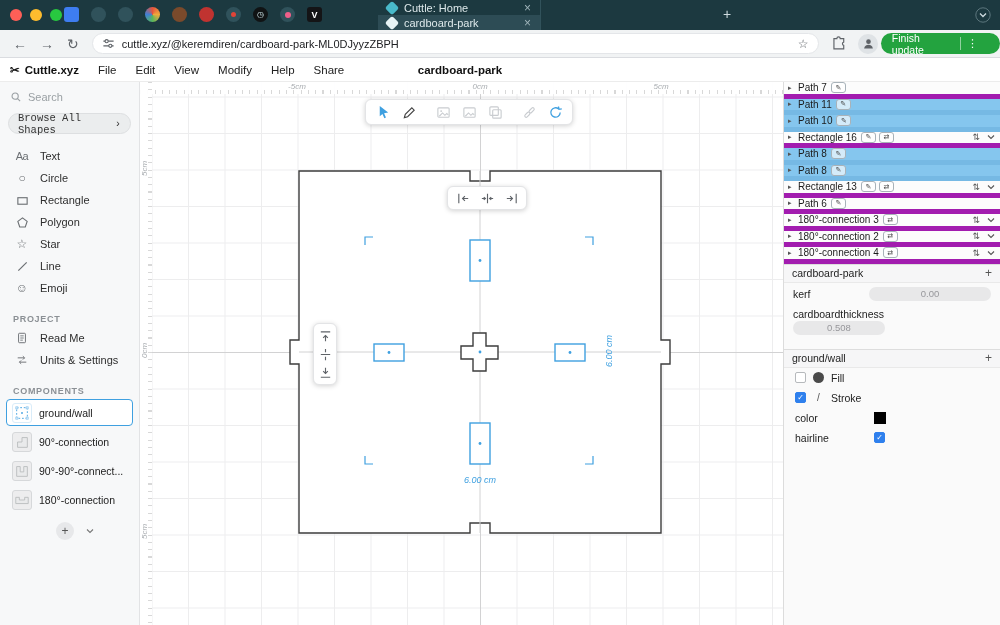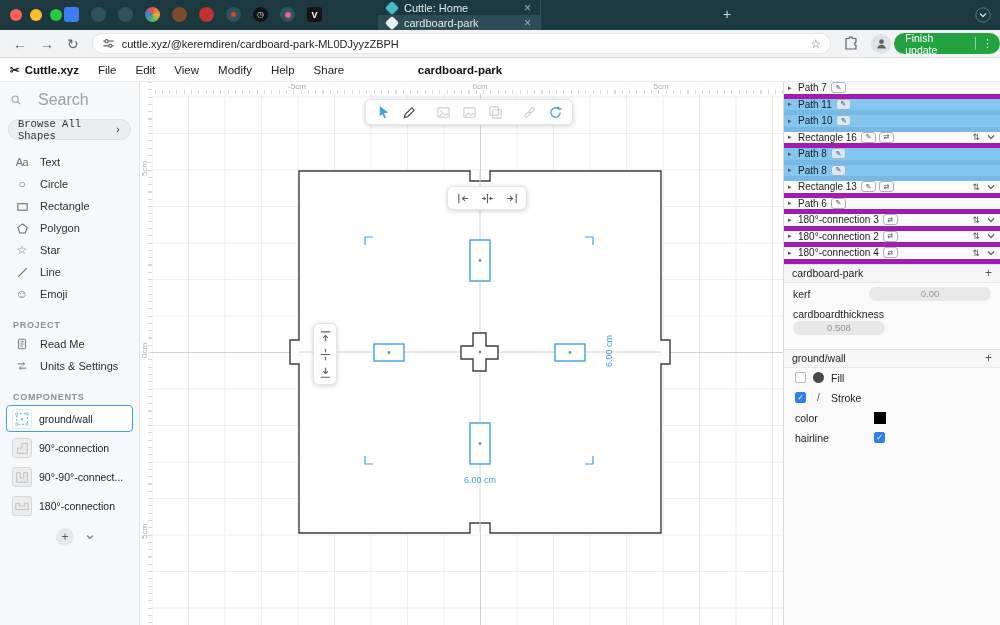--- a/index.html
+++ b/index.html
@@ -29,50 +29,50 @@
   .topchev{position:absolute;right:9px;top:7px;width:16px;height:16px;}
 
   
   .urlrow{position:absolute;top:30px;left:0;width:1000px;height:28px;background:#f1f3f4;border-bottom:1px solid #dadce0;display:flex;align-items:center;}
   .navic{color:#5f6368;font-size:14px;line-height:1;margin-left:13px;}
   .urlpill{margin-left:13px;width:742px;height:21px;background:#fff;border:1px solid #e4e6e9;border-radius:11px;display:flex;align-items:center;padding:0 9px;gap:7px;}
   .urltext{flex:1;font-size:11px;color:#202124;white-space:nowrap;overflow:hidden;}
   .star{color:#5f6368;font-size:12px;}
   .rowic{margin-left:12px;width:16px;height:16px;display:inline-flex;}
   .avatar{margin-left:12px;width:20px;height:20px;border-radius:50%;background:#dfe3e6;display:inline-flex;align-items:center;justify-content:center;}
-  .finishbtn{margin-left:3px;height:21px;background:#23a33f;border-radius:11px;color:#fff;font-size:10.5px;display:flex;align-items:center;padding:0 7px 0 11px;gap:7px;}
+  .finishbtn{margin-left:3px;height:21px;background:#23a33f;border-radius:11px;color:#fff;font-size:10.5px;display:flex;align-items:center;padding:0 22px 0 11px;gap:7px;}
   .finishbtn .dots{font-size:11px;border-left:1px solid rgba(255,255,255,.5);padding-left:6px;}
 
   
   .menubar{position:absolute;top:58px;left:0;width:1000px;height:24px;background:#fff;border-bottom:1px solid #ececec;display:flex;align-items:center;font-size:11.5px;color:#222;}
   .brand{display:flex;align-items:center;gap:5px;margin-left:10px;font-weight:700;color:#111;}
   .mi{margin-left:19px;}
   .doctitle{position:absolute;left:46%;transform:translateX(-50%);font-weight:600;color:#111;}
 
   
   .sidebar{position:absolute;top:82px;left:0;width:140px;height:543px;background:#f7f8f9;border-right:1px solid #e2e3e5;}
-  .search{display:flex;align-items:center;gap:16px;margin:9px 10px 0;color:#9aa0a4;font-size:16px;}
+  .search{display:flex;align-items:center;gap:6px;margin:9px 10px 0;color:#9aa0a4;font-size:11px;}
   .browse{margin:10px 8px 0;height:21px;background:#ebedee;border:1px solid #dddfe1;border-radius:12px;display:flex;align-items:center;justify-content:space-between;padding:0 9px;font-size:10.5px;color:#333;font-family:Liberation Mono, monospace;}
   .tools{margin-top:11px;}
   .trow{display:flex;align-items:center;height:22px;padding-left:13px;gap:9px;font-size:11px;color:#2e2e2e;}
   .ticon{width:18px;display:inline-flex;justify-content:center;color:#6b6f73;font-size:12px;}
   .ticon.aa{font-size:11px;letter-spacing:-.5px;}
   .shead{margin:15px 0 3px 13px;font-size:9px;letter-spacing:.7px;color:#8b9095;font-weight:700;}
   .prow2{display:flex;align-items:center;height:22px;padding-left:13px;gap:9px;font-size:11px;color:#2e2e2e;}
   .comp{display:flex;align-items:center;gap:7px;height:27px;margin:2px 6px;padding:0 5px;font-size:10.5px;color:#222;border:1px solid transparent;border-radius:4px;white-space:nowrap;}
   .comp.sel{background:#fff;border-color:#3fa0e0;}
   .cicon{width:20px;height:20px;background:#ededee;border:1px solid #d6d8da;border-radius:3px;display:inline-flex;align-items:center;justify-content:center;flex:0 0 auto;}
   .comp.sel .cicon{background:#fff;border-color:#d9ecf9;}
   .addrow{display:flex;align-items:center;gap:12px;margin:9px 0 0 56px;color:#555;}
   .addbtn{width:18px;height:18px;border-radius:50%;background:#e7e8ea;display:inline-flex;align-items:center;justify-content:center;font-size:12px;}
 
   
   .canvas{position:absolute;top:82px;left:140px;width:643px;height:543px;background:#fff;overflow:hidden;
     background-image:linear-gradient(#ededee 1px,transparent 1px),linear-gradient(90deg,#ededee 1px,transparent 1px);
-    background-size:36.5px 36.5px;background-position:0 14.5px,11.5px 0;}
+    background-size:36.5px 36.5px;background-position:0 14.5px,11.5px 0;font-style:italic;}
   .axis-v{position:absolute;left:340px;top:0;width:1px;height:543px;background:#d2d2d3;}
   .axis-h{position:absolute;top:270px;left:0;width:643px;height:1px;background:#d2d2d3;}
   .rulert{position:absolute;top:0;left:0;width:643px;height:12px;background:rgba(255,255,255,.95);}
   .rulert .ticks{position:absolute;bottom:0;left:0;right:0;height:4px;background:repeating-linear-gradient(90deg,#d8d8d8 0 1px,transparent 1px 7.3px);}
   .rtl{position:absolute;top:0;transform:translateX(-50%);font-size:8px;color:#a9adb1;}
   .rulerl{position:absolute;top:0;left:0;width:12px;height:543px;background:rgba(255,255,255,.95);}
   .rulerl .ticks{position:absolute;right:0;top:0;bottom:0;width:4px;background:repeating-linear-gradient(#d8d8d8 0 1px,transparent 1px 7.3px);}
   .rll{position:absolute;left:-9px;width:26px;text-align:center;transform:rotate(-90deg);font-size:8px;color:#a9adb1;}
   .dwg{position:absolute;left:145px;top:85px;}
   .tb{position:absolute;background:#fff;border:1px solid #e3e4e6;border-radius:6px;box-shadow:0 1px 5px rgba(0,0,0,.18);display:flex;align-items:center;}

